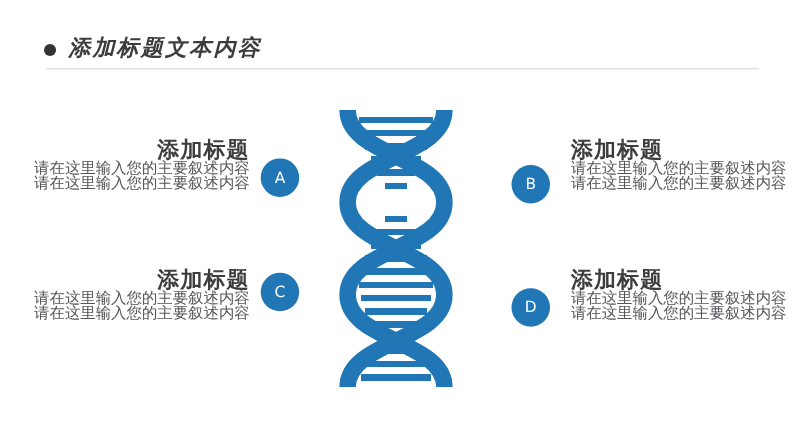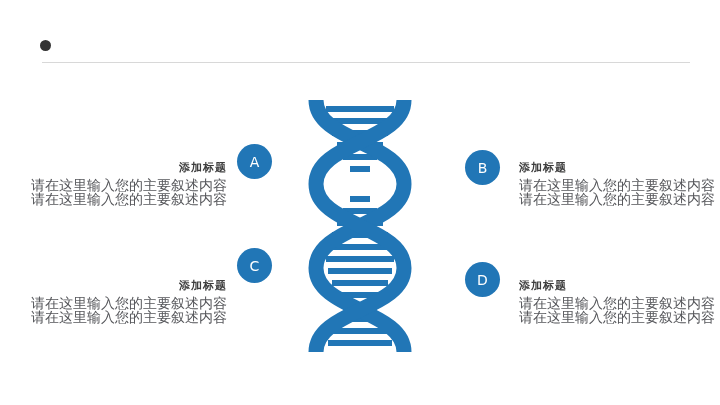--- a/index.html
+++ b/index.html
@@ -62,27 +62,26 @@
     height: 252px;
   }
   #dna-wrap svg { display: block; }
 
   
   .block {
     position: absolute;
   }
   .block-text { position: absolute; }
   .block-heading {
-    font-size: 11px;
+    font-size: 20px;
     font-weight: 700;
     color: #3d3d3d;
     line-height: 20px;
     letter-spacing: 1px;
     white-space: nowrap;
-    margin-top: 32px;
   }
   .block-body {
     font-size: 14px;
     color: #55565a;
     line-height: 14px;
     white-space: nowrap;
   }
   .badge {
     position: absolute;
     width: 35px;
@@ -118,20 +117,21 @@
   #block-d .block-text { left: 61px; top: 0; text-align: left; }
   #block-d .badge { left: 7px; top: 18px; }
 
   .body-line { display: block; }
 </style>
 </head>
 <body>
 
 <div id="header">
   <div id="title-bullet"></div>
+  <div id="page-title">添加标题文本内容</div>
   <div id="header-divider"></div>
 </div>
 
 <div id="dna-wrap">
   <svg width="104" height="252" viewBox="0 0 104 252" xmlns="http://www.w3.org/2000/svg">
     <defs>
       <clipPath id="helixClip">
 
         <path d="M 8 0
                  C 8 42, 96 42, 96 84

